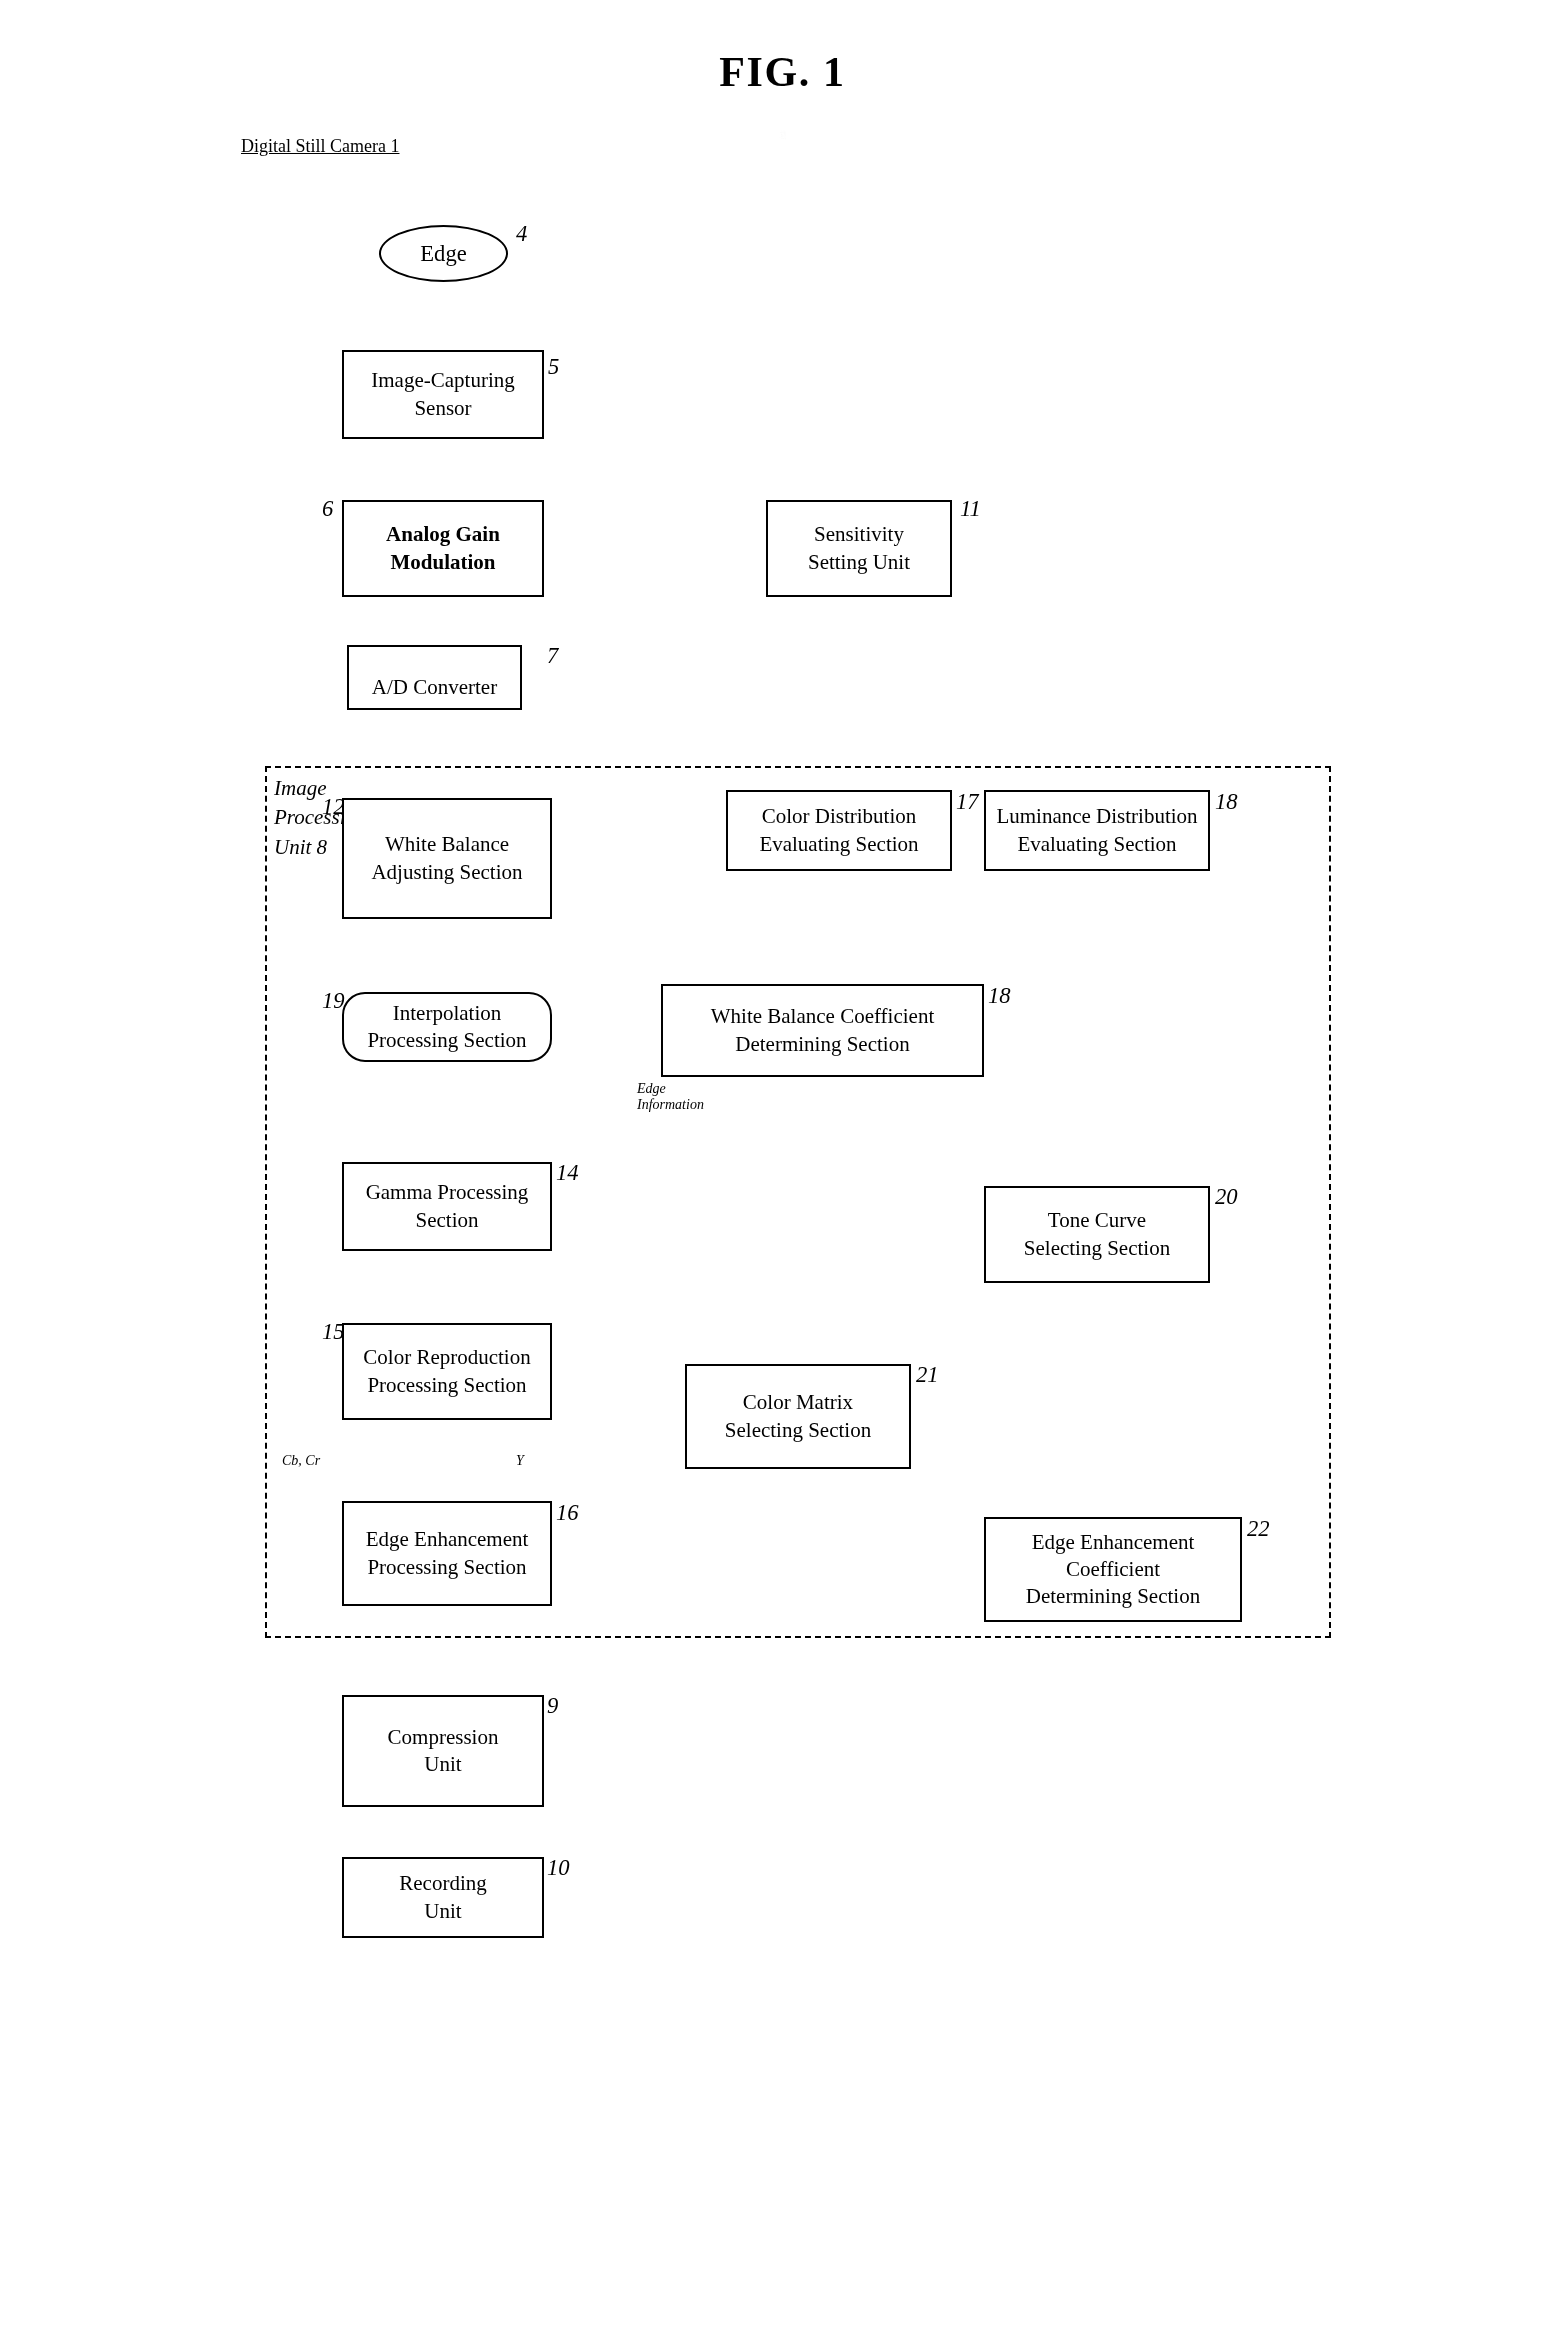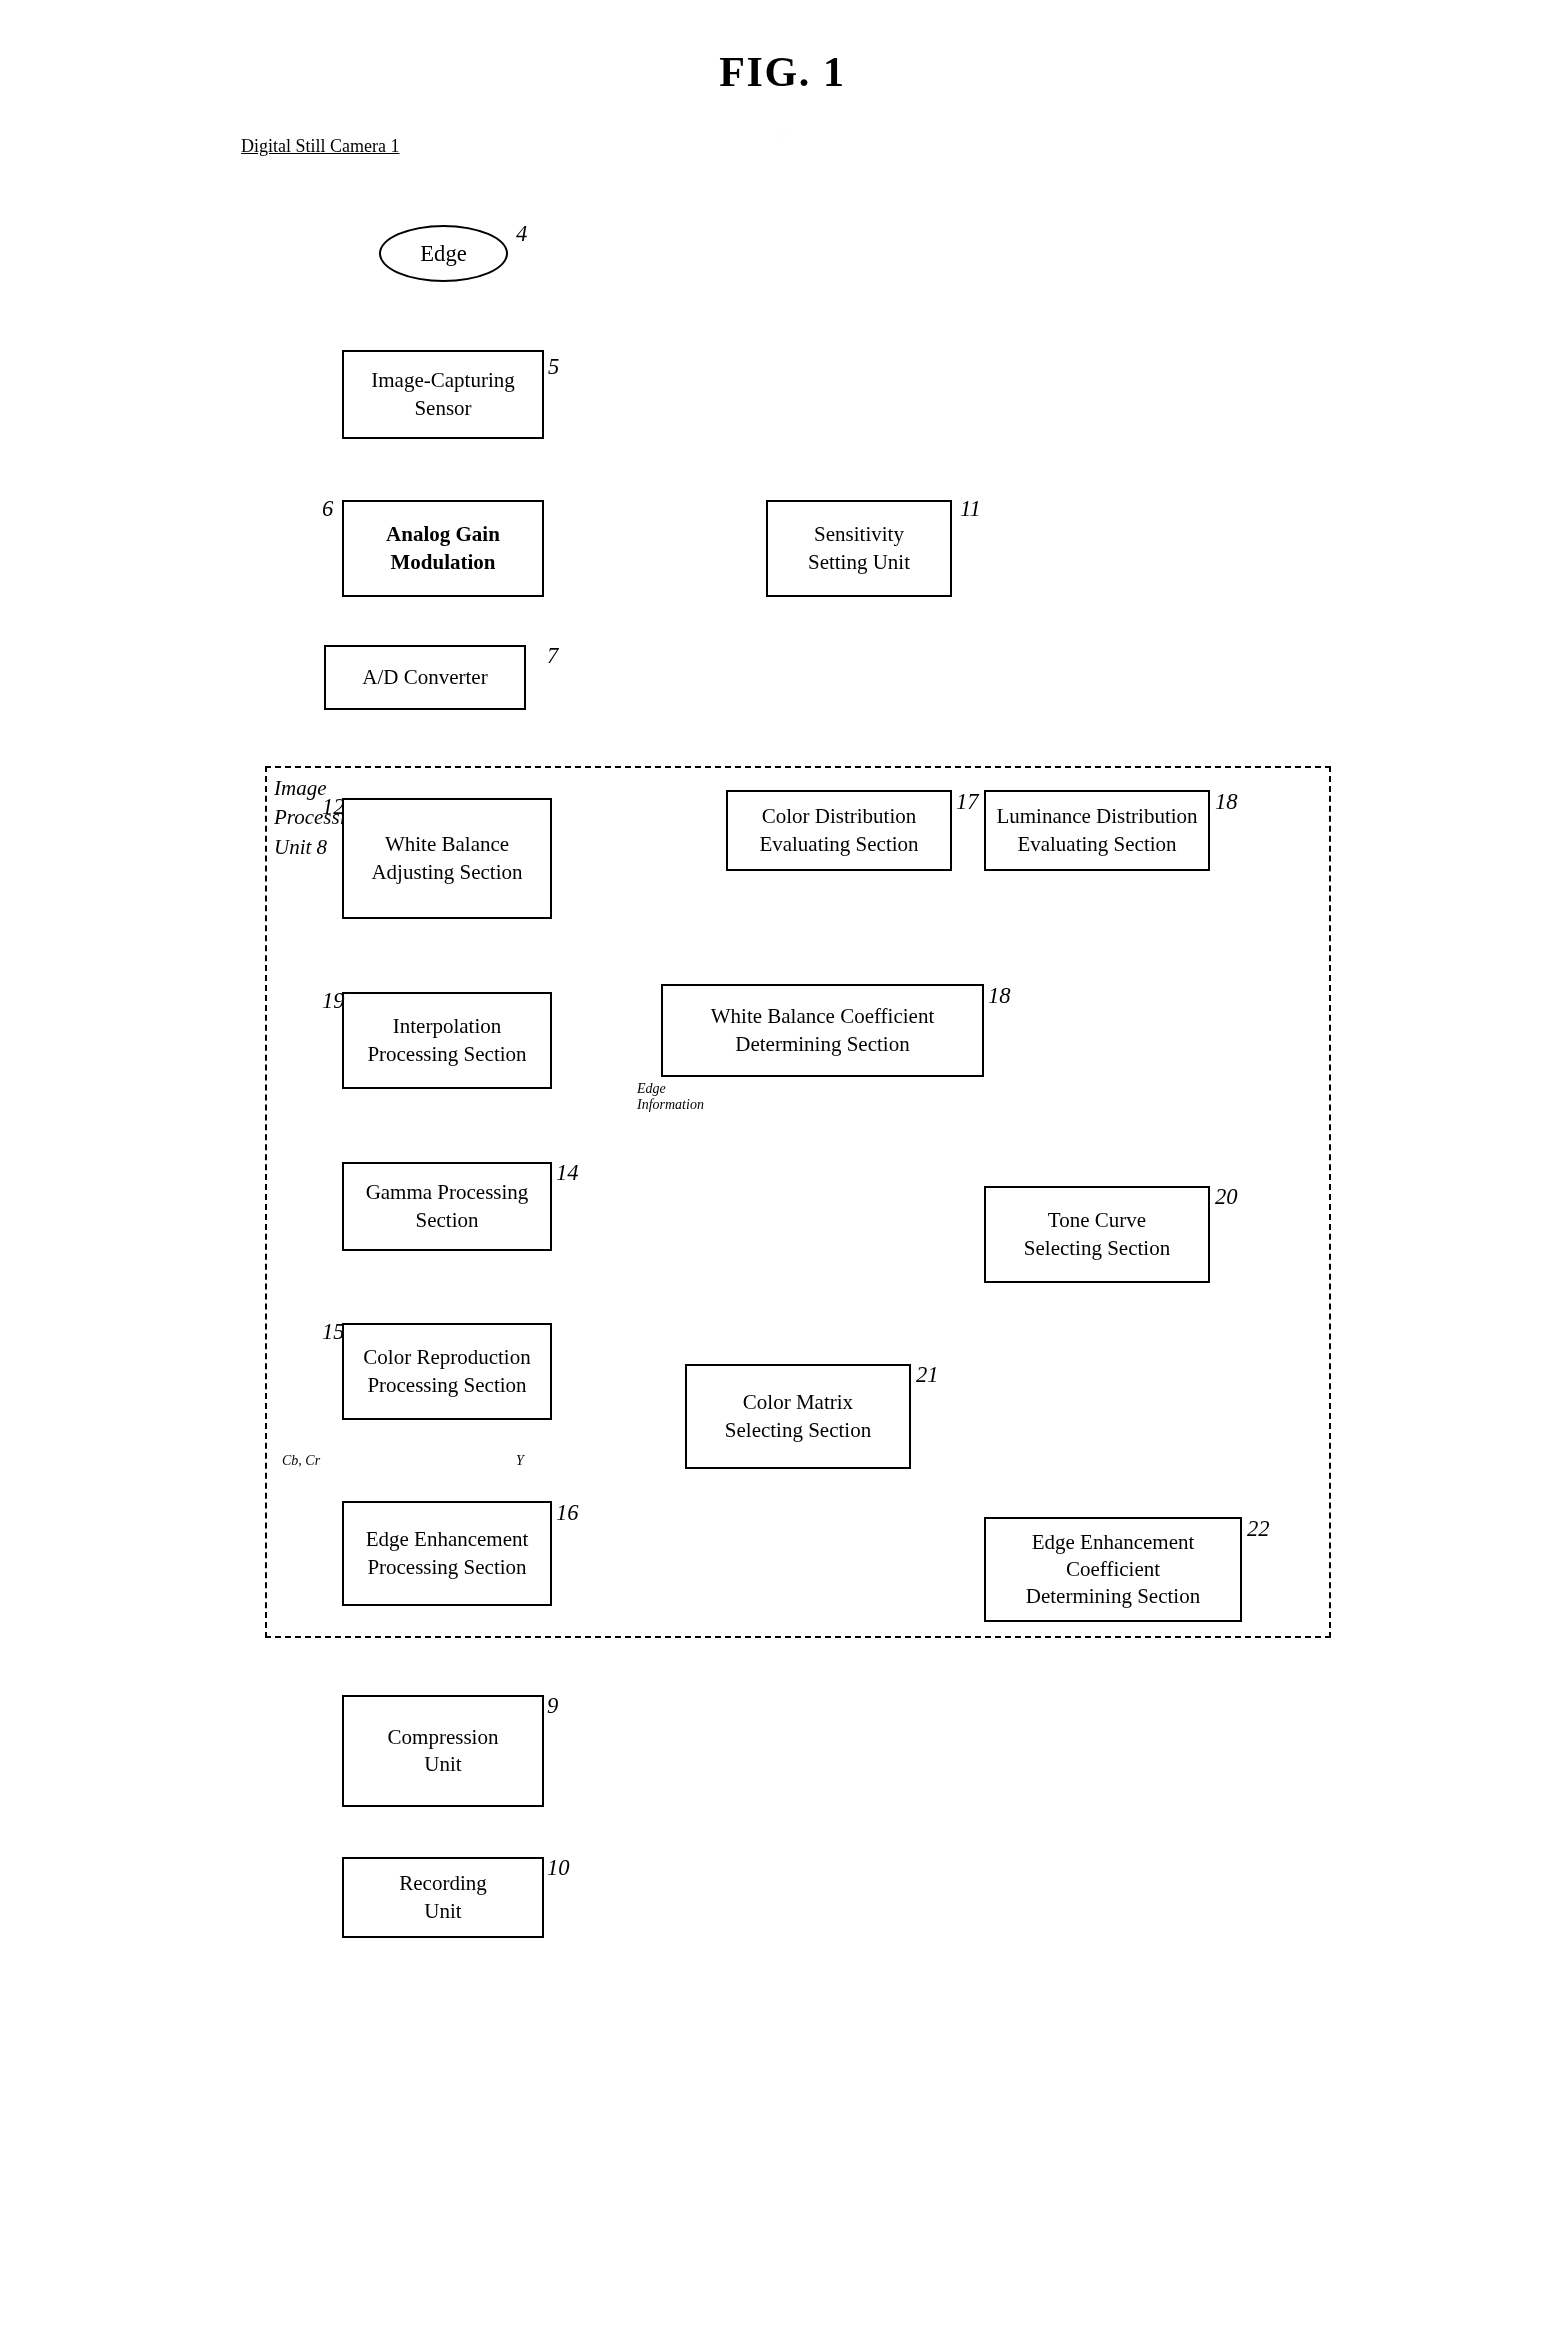--- a/index.html
+++ b/index.html
@@ -189,21 +189,21 @@
 Modulation</span>
   </div>
   <span class="ref-num" style="left:105px; top:368px;">6</span>
 
   <div class="box" style="left:549px; top:372px; width:186px; height:97px;">
     <span style="white-space:pre-line;">Sensitivity
 Setting Unit</span>
   </div>
   <span class="ref-num" style="left:743px; top:368px;">11</span>
 
-  <div class="box" style="left:107px; top:517px; width:202px; height:65px;">
+  <div class="box" style="left:130px; top:517px; width:175px; height:65px;align-items:flex-end;">
     <span>A/D Converter</span>
   </div>
   <span class="ref-num" style="left:330px; top:515px;">7</span>
 
   <div class="dashed-box" style="left:48px; top:638px; width:1066px; height:872px;">
   </div>
   <div style="position:absolute; left:57px; top:646px; font-size:21px; font-style:italic; line-height:1.4;">
     <span style="white-space:pre-line;">Image
 Processing
 Unit 8</span>
@@ -226,21 +226,21 @@
 Adjusting Section</span>
   </div>
   <span class="ref-num" style="left:105px; top:666px;">12</span>
 
   <div class="box" style="left:444px; top:856px; width:323px; height:93px;">
     <span style="white-space:pre-line;">White Balance Coefficient
 Determining Section</span>
   </div>
   <span class="ref-num" style="left:771px; top:855px;">18</span>
 
-  <div class="box" style="left:125px; top:864px; width:210px; height:97px;">
+  <div class="box" style="left:125px; top:864px; width:210px; height:70px;border-radius:23px;">
     <span style="white-space:pre-line;">Interpolation
 Processing Section</span>
   </div>
   <span class="ref-num" style="left:105px; top:860px;">19</span>
 
   <div class="box" style="left:125px; top:1034px; width:210px; height:89px;">
     <span style="white-space:pre-line;">Gamma Processing
 Section</span>
   </div>
   <span class="ref-num" style="left:339px; top:1032px;">14</span>

